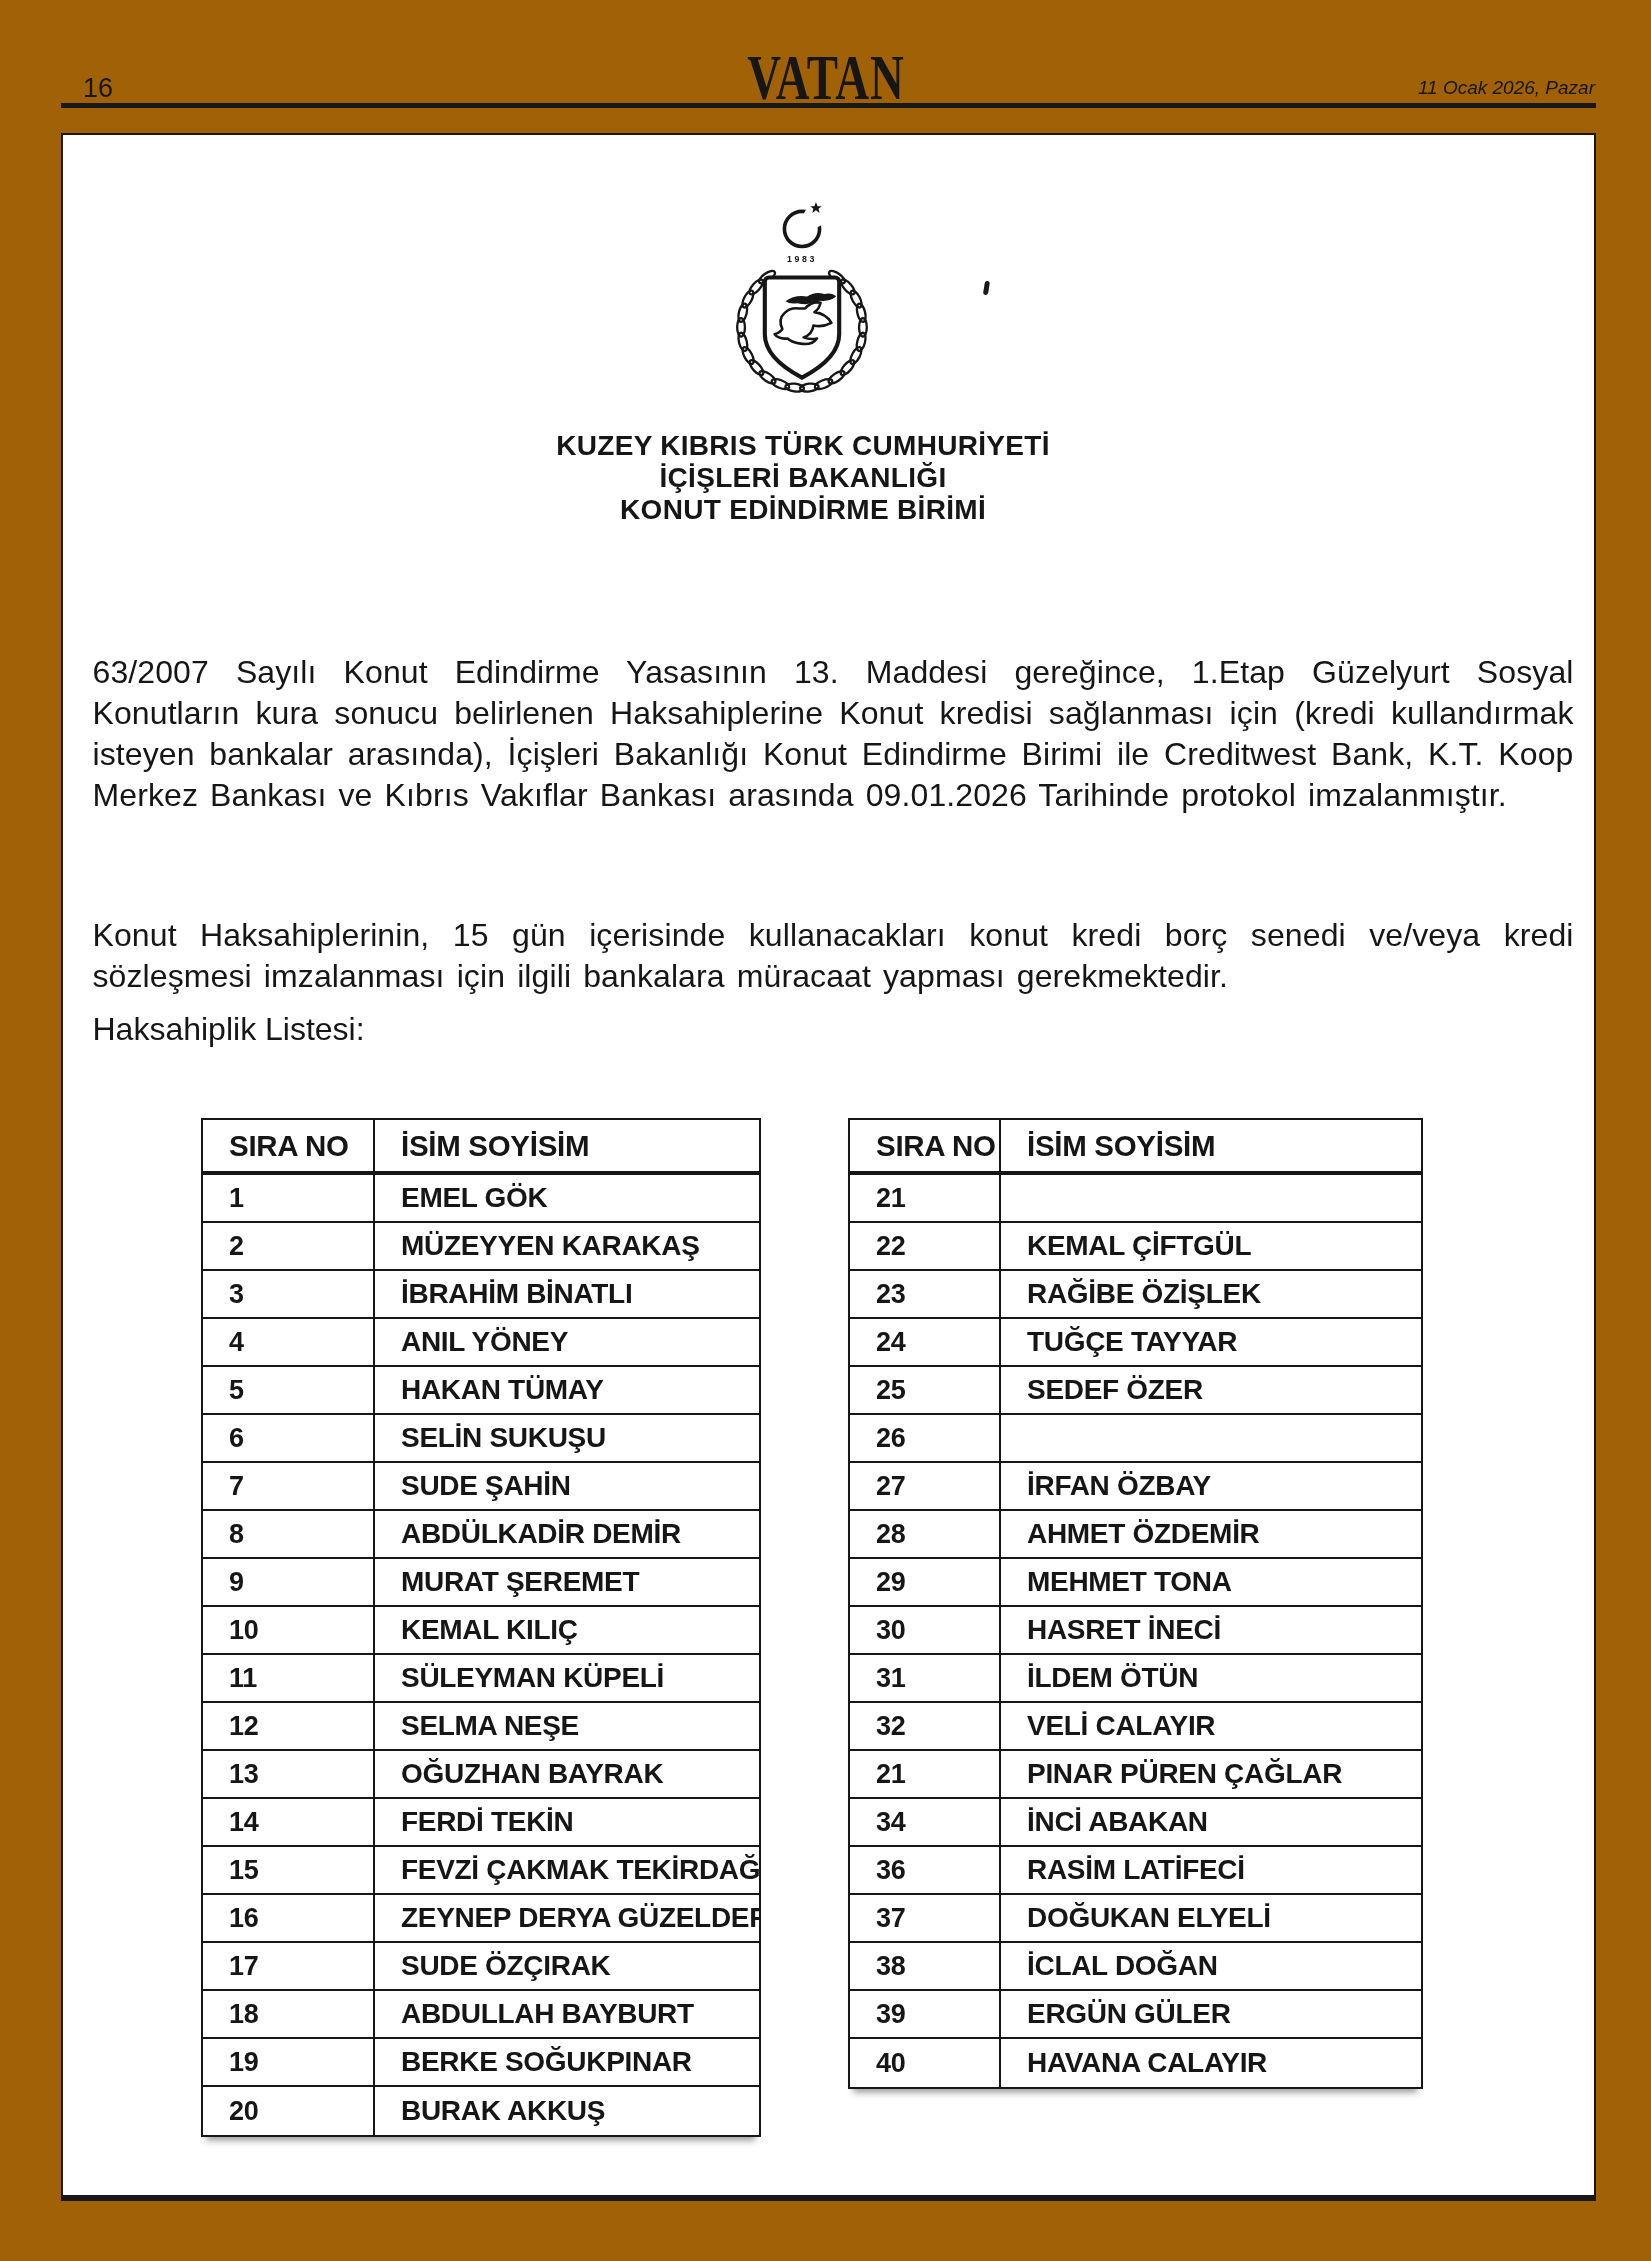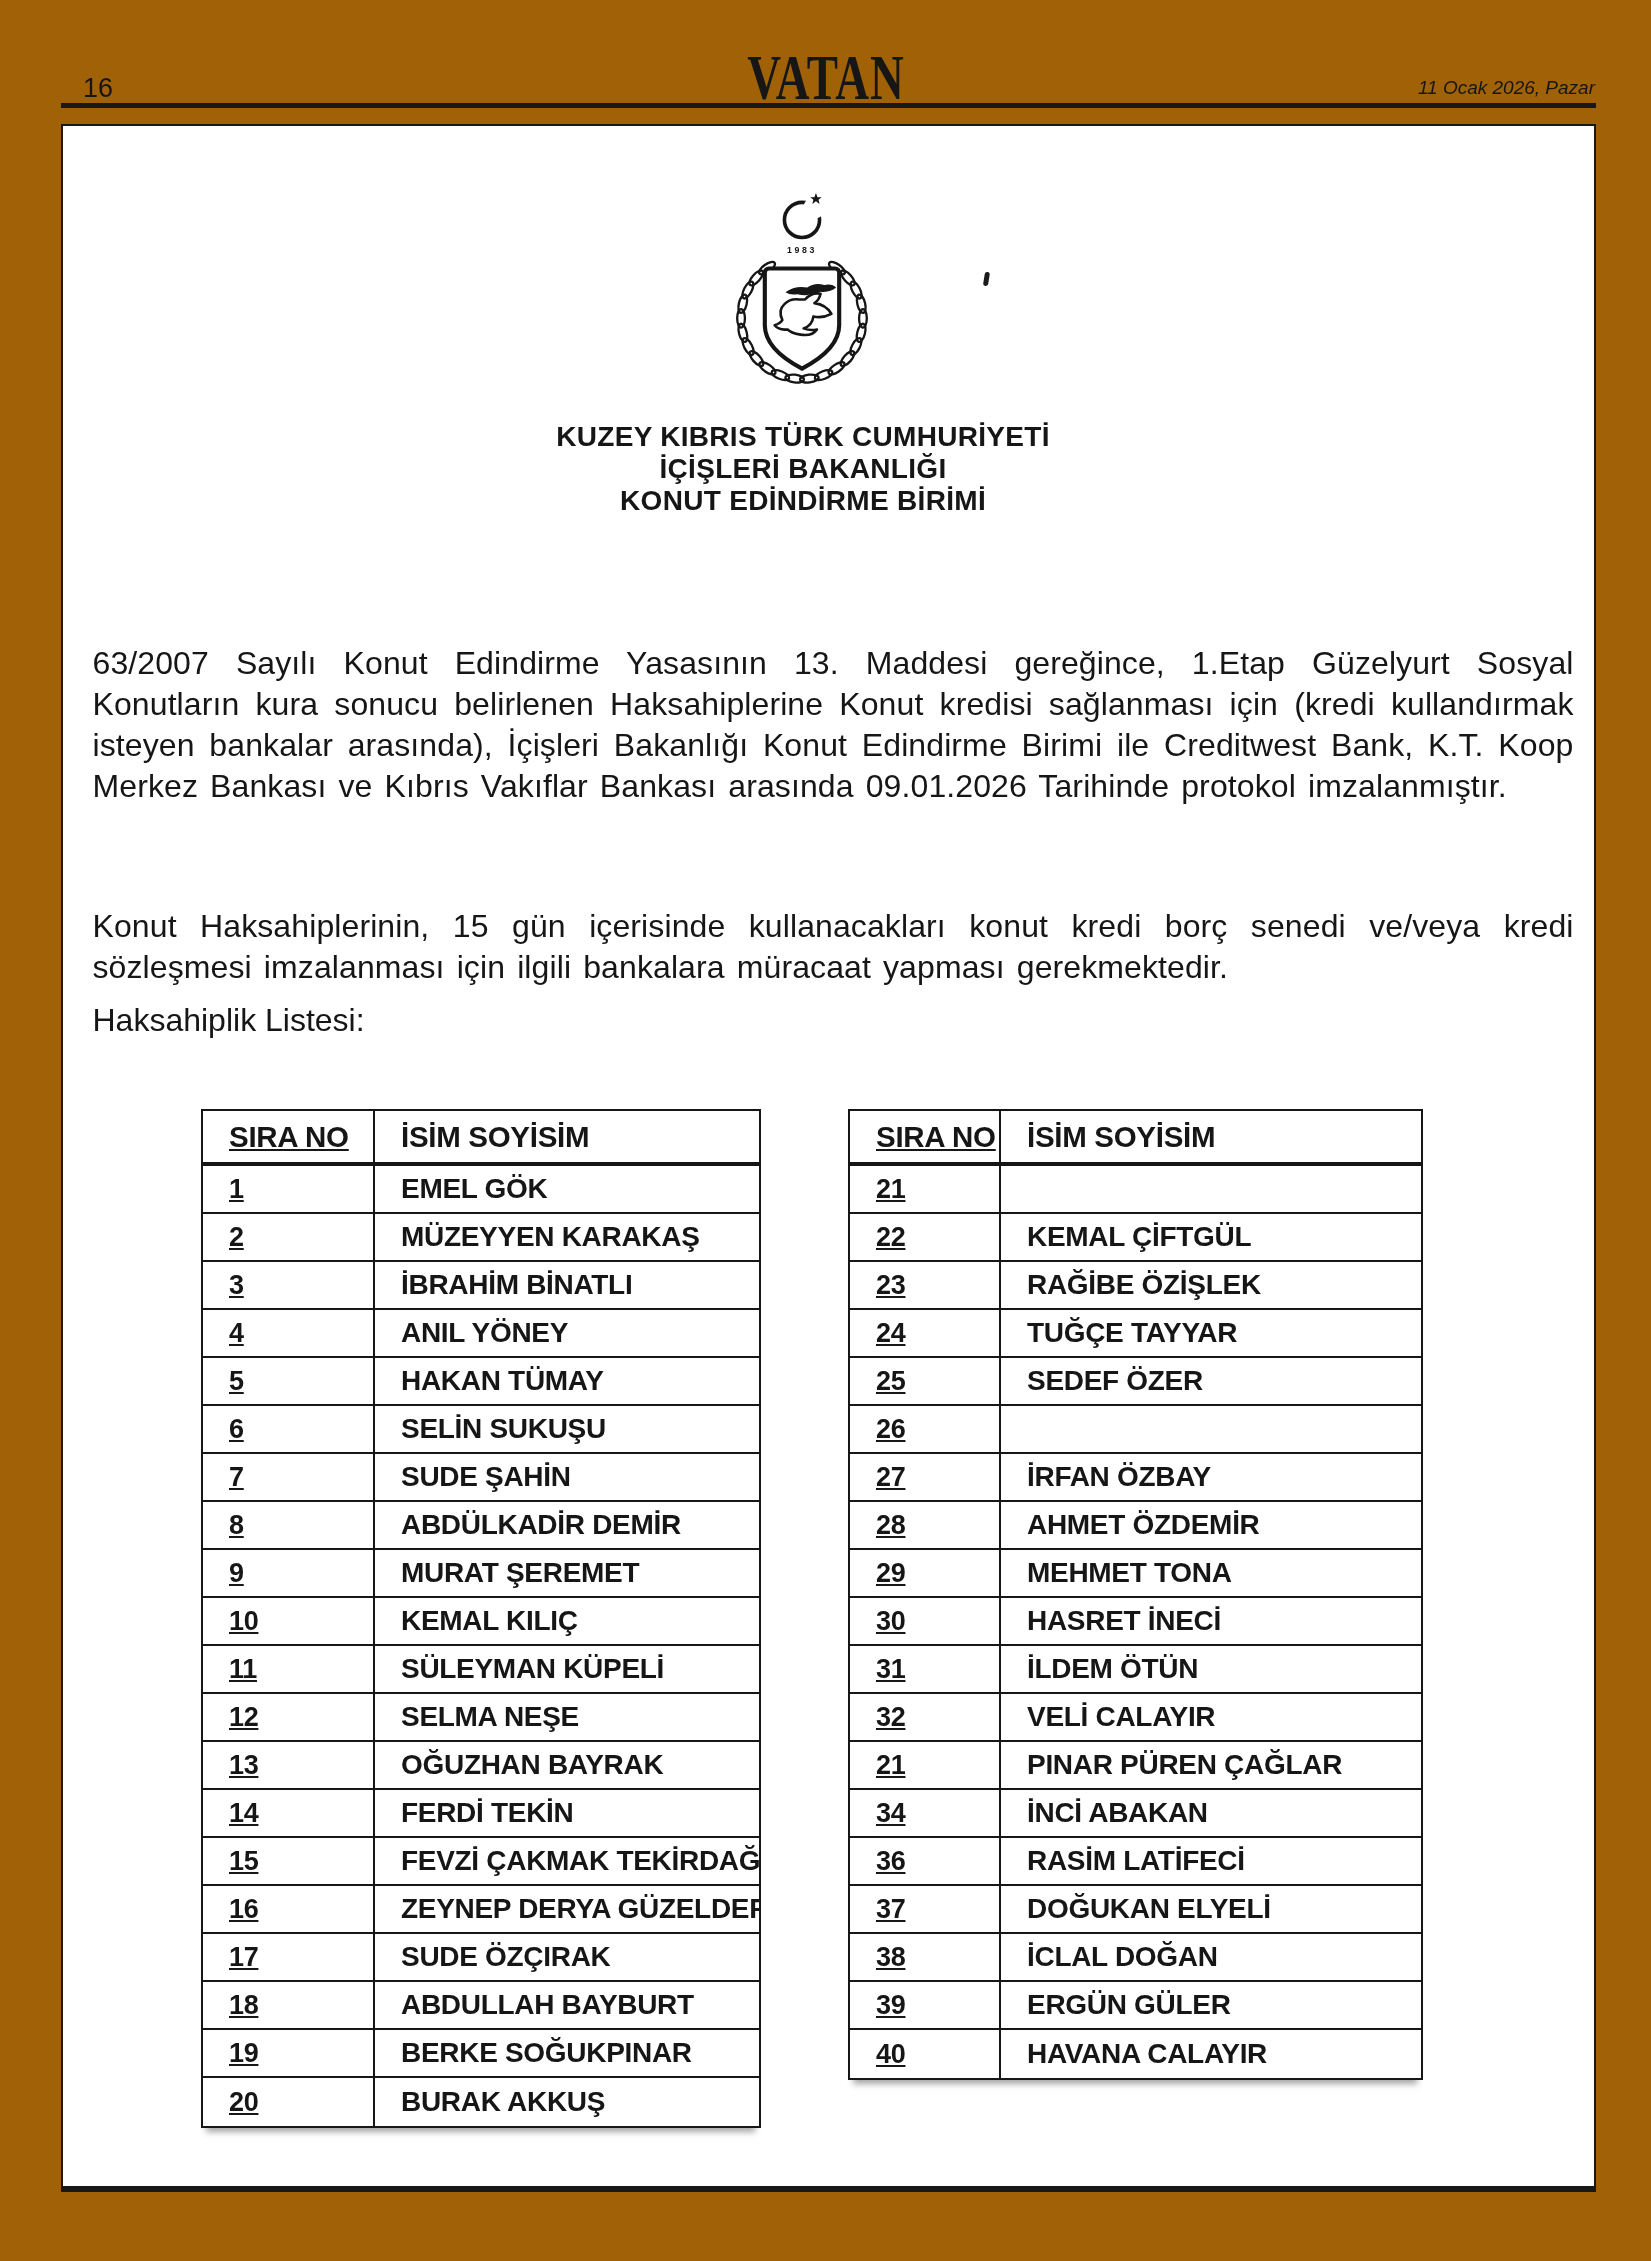--- a/index.html
+++ b/index.html
@@ -12,21 +12,21 @@
   .pageno{position:absolute;left:83px;top:73px;font-size:27px;}
   .masthead{position:absolute;left:0;right:0;top:48px;text-align:center;line-height:1;}
   .masthead .inner{
     display:inline-block;font-family:"Liberation Serif","DejaVu Serif",serif;
     font-weight:bold;font-size:60px;letter-spacing:1px;transform:scale(0.78,1.04);
   }
   .dateline{position:absolute;right:56px;top:77px;font-size:19px;font-style:italic;}
   .header-rule{position:absolute;left:61px;top:103px;width:1535px;height:4.7px;background:#181818;}
   
   .notice-box{
-    position:absolute;left:61px;top:124px;width:1535px;height:2068px;
+    position:absolute;left:61px;top:133px;width:1535px;height:2068px;
     border:2.6px solid #181818;border-bottom-width:6.7px;box-sizing:border-box;background:#fff;
   }
   .emblem{position:absolute;left:651px;top:64px;width:176px;height:204px;}
   .scan-noise{
     position:absolute;left:921px;top:146px;width:4.7px;height:13.5px;
     background:#1b1b1b;border-radius:2.6px;transform:rotate(9deg);
   }
   .org-block{
     position:absolute;left:0;top:295px;width:1530px;text-align:center;
     font-weight:bold;font-size:28px;line-height:32px;letter-spacing:0.3px;
@@ -44,21 +44,21 @@
     position:absolute;top:983px;border:2.6px solid #161616;box-sizing:border-box;background:#fff;
     box-shadow:0 8.3px 6.2px -4.7px rgba(55,55,55,0.45);
   }
   .tbl-left{left:138px;width:560px;--c1:172px;}
   .tbl-right{left:785px;width:575px;--c1:151px;}
   .thead,.trow{display:grid;grid-template-columns:var(--c1) 1fr;box-sizing:border-box;}
   .thead{height:55px;border-bottom:4.1px solid #161616;}
   .trow{height:48px;border-bottom:2.6px solid #161616;}
   .trow:last-child{border-bottom:0;}
   .hcell,.cell{display:flex;align-items:center;padding-left:26px;box-sizing:border-box;overflow:hidden;white-space:nowrap;}
-  .hcell:first-child,.cell:first-child{border-right:2.6px solid #161616;text-decoration:underline;}
+  .hcell:first-child,.cell:first-child{border-right:2.6px solid #161616;}
   .hcell{font-weight:bold;font-size:29.5px;letter-spacing:-0.3px;}
   .cell{font-weight:bold;letter-spacing:-0.3px;}
   .cell.no{font-size:27px;}
   .cell.nm{font-size:28px;}
   svg text{font-family:"Liberation Sans","DejaVu Sans",sans-serif;}
 </style>
 </head>
 <body>
 
 <div class="page">

